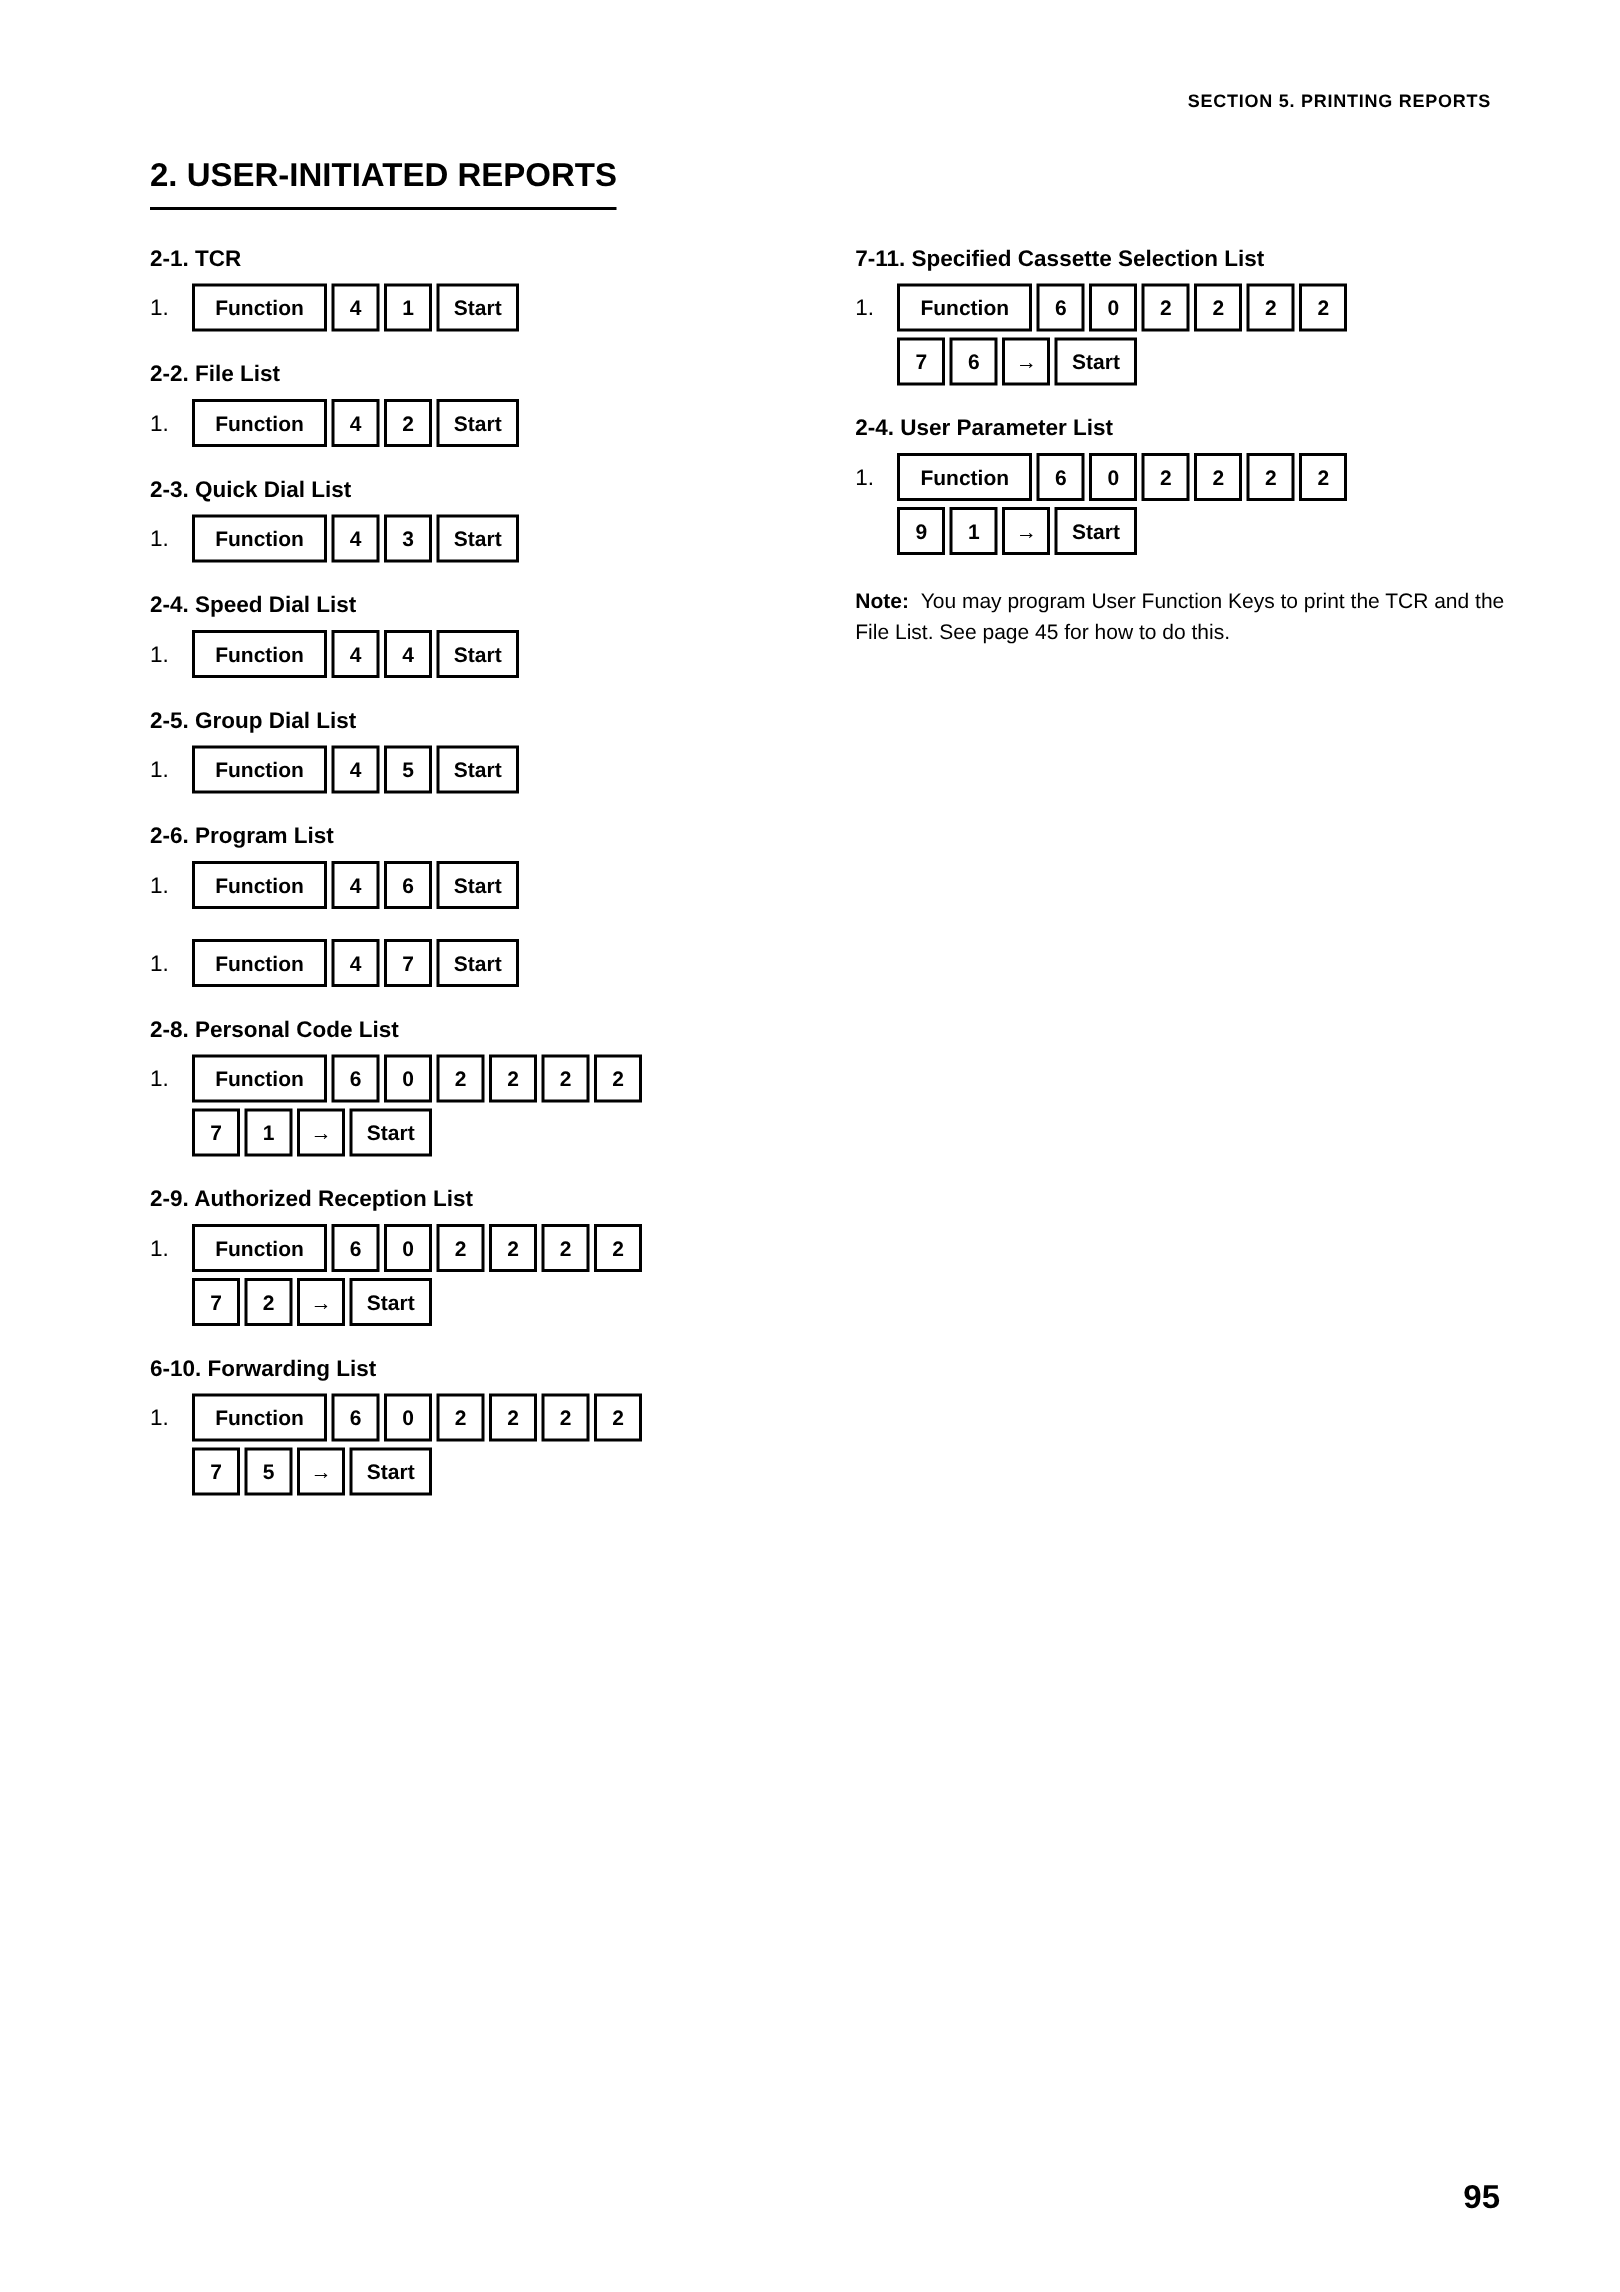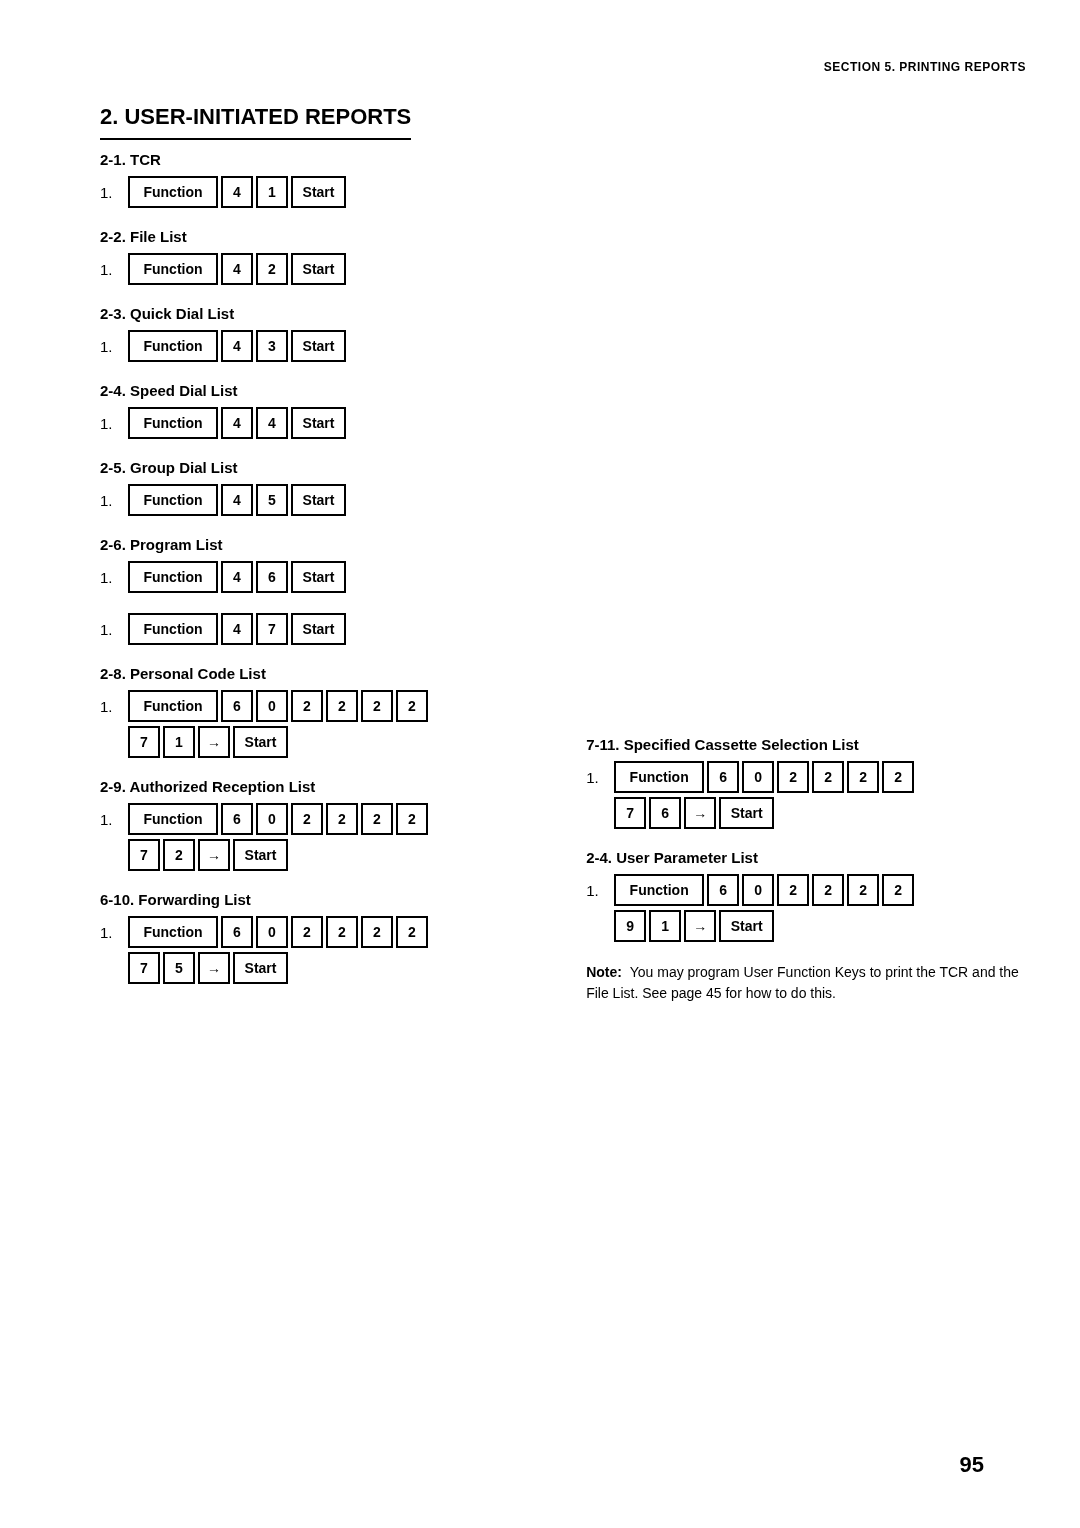--- a/index.html
+++ b/index.html
@@ -8,44 +8,43 @@
       font-family: Arial, Helvetica, sans-serif;
       font-size: 15px;
       color: #000;
       width: 1080px;
       min-height: 1528px;
       position: relative;
     }
     .page {
       width: 1080px;
       min-height: 1528px;
-      padding: 60px 44px 60px 100px;
+      padding: 60px 76px 60px 100px;
       position: relative;
     }
     .section-header {
       text-align: right;
       font-size: 12px;
       font-weight: bold;
       letter-spacing: 0.5px;
       margin-bottom: 30px;
       padding-right: 10px;
     }
     .main-title {
       font-size: 22px;
       font-weight: bold;
-      margin-bottom: 11px;
+      margin-bottom: 24px;
       border-bottom: 2px solid #000;
       padding-bottom: 8px;
       display: inline-block;
     }
     .two-col {
       display: flex;
       gap: 16px;
       width: 100%;
-      align-items: flex-end;
     }
     .col-left {
       width: 50%;
       padding-right: 30px;
     }
     .col-right {
       width: 50%;
       padding-left: 10px;
     }
     .subsection {
@@ -102,21 +101,21 @@
       margin-top: 18px;
       font-size: 14px;
       line-height: 1.5;
     }
     .note-label {
       font-weight: bold;
     }
     .page-number {
       position: absolute;
       bottom: 50px;
-      right: 96px;
+      right: 80px;
       font-size: 22px;
       font-weight: bold;
     }
   </style>
 </head>
 <body>
 
 <div class="page">
 
   <div class="section-header">

